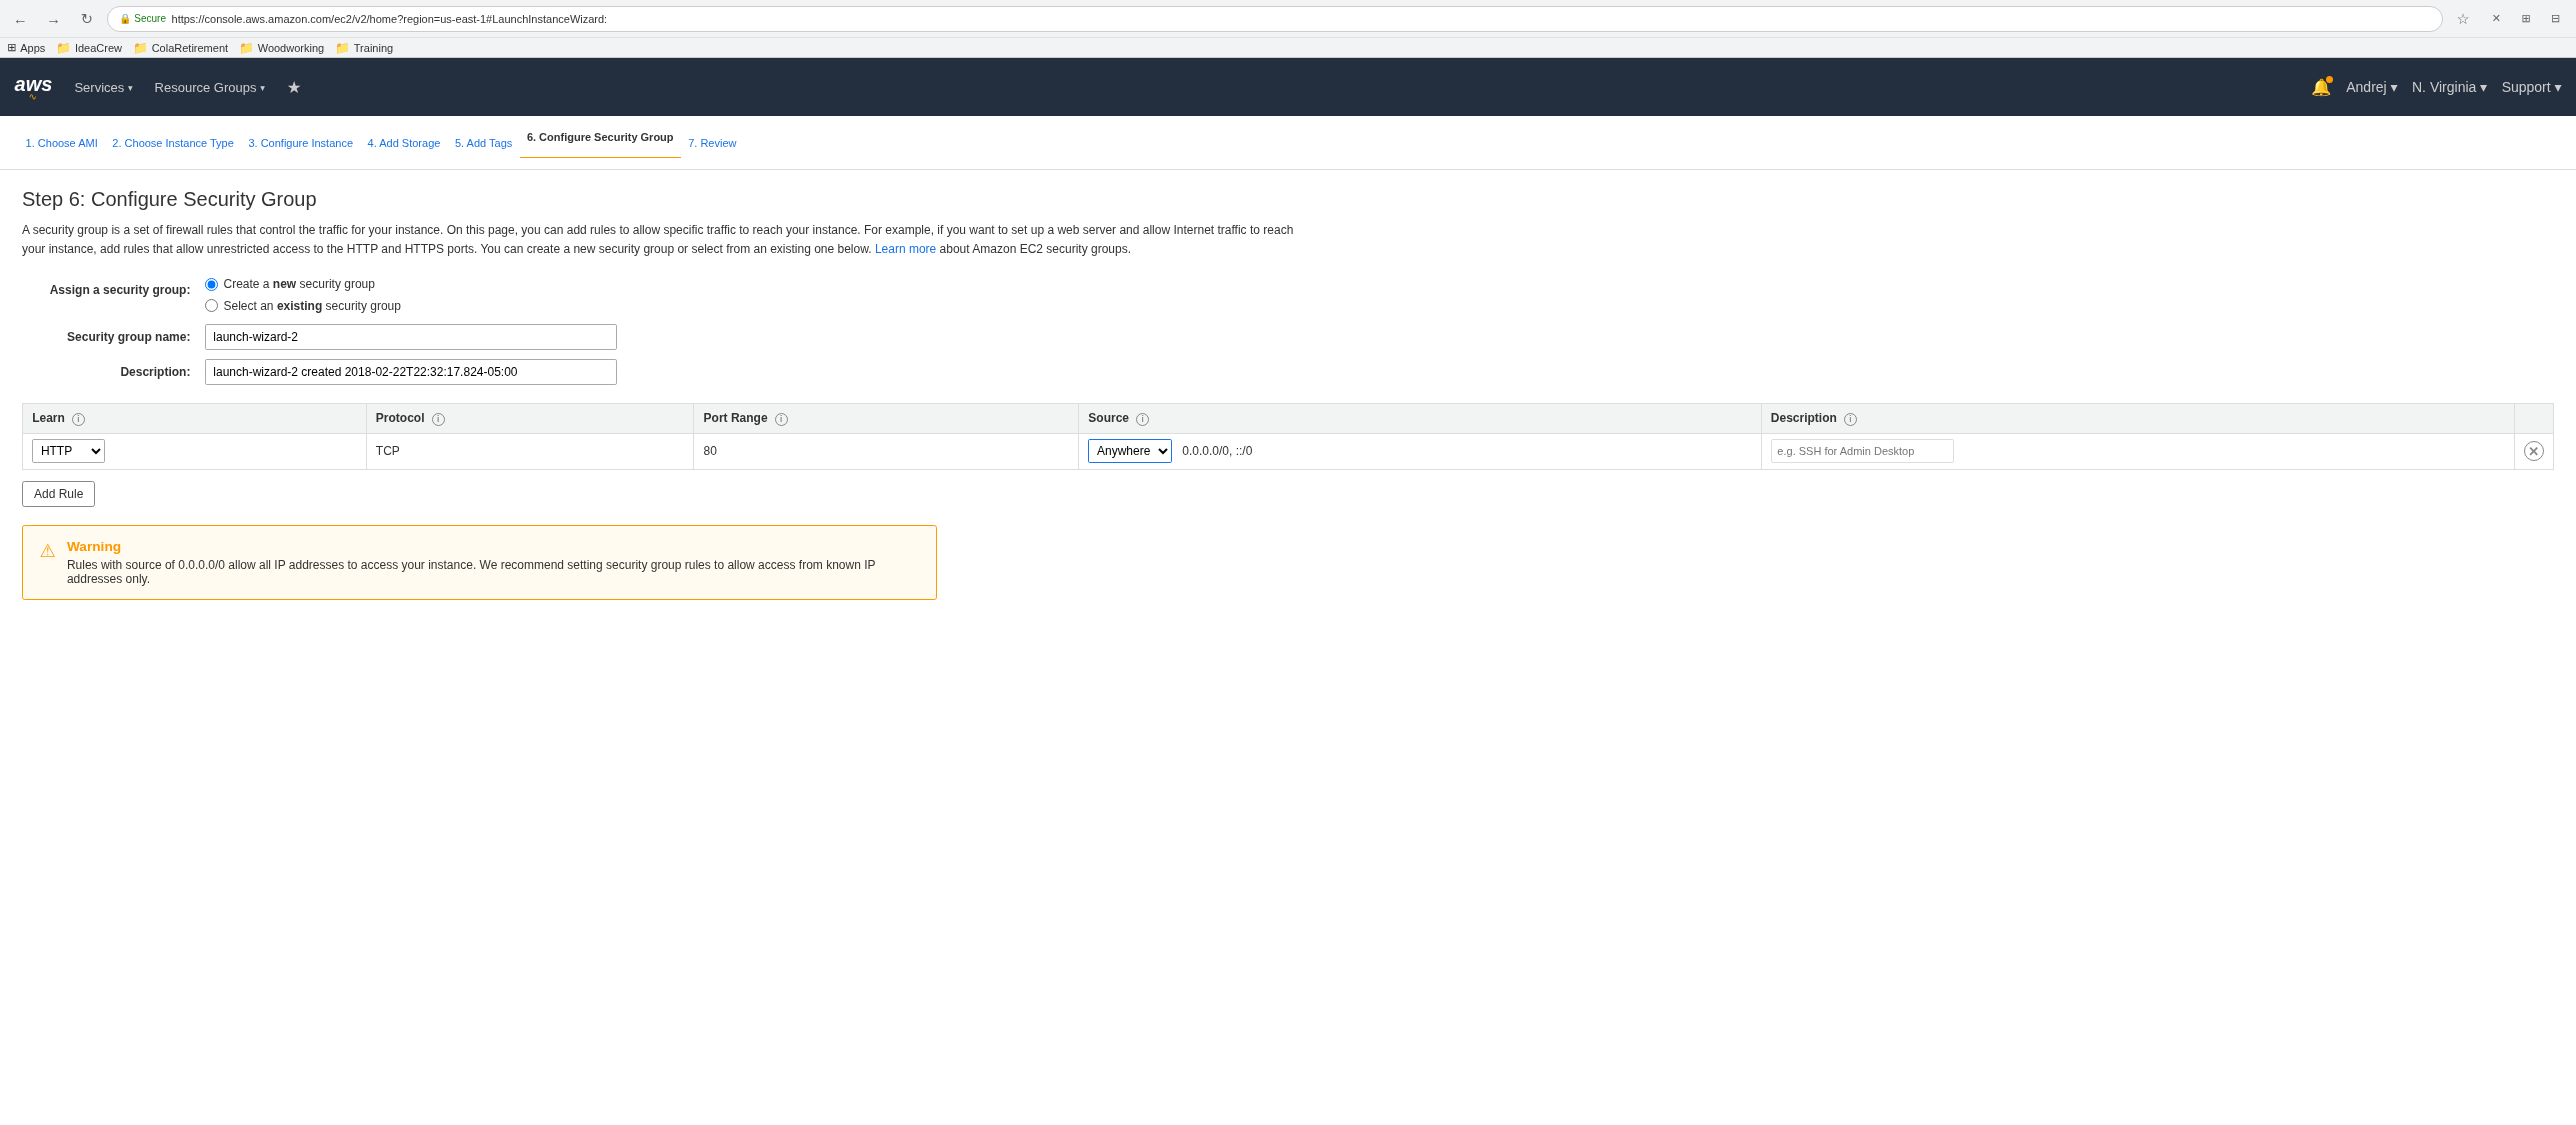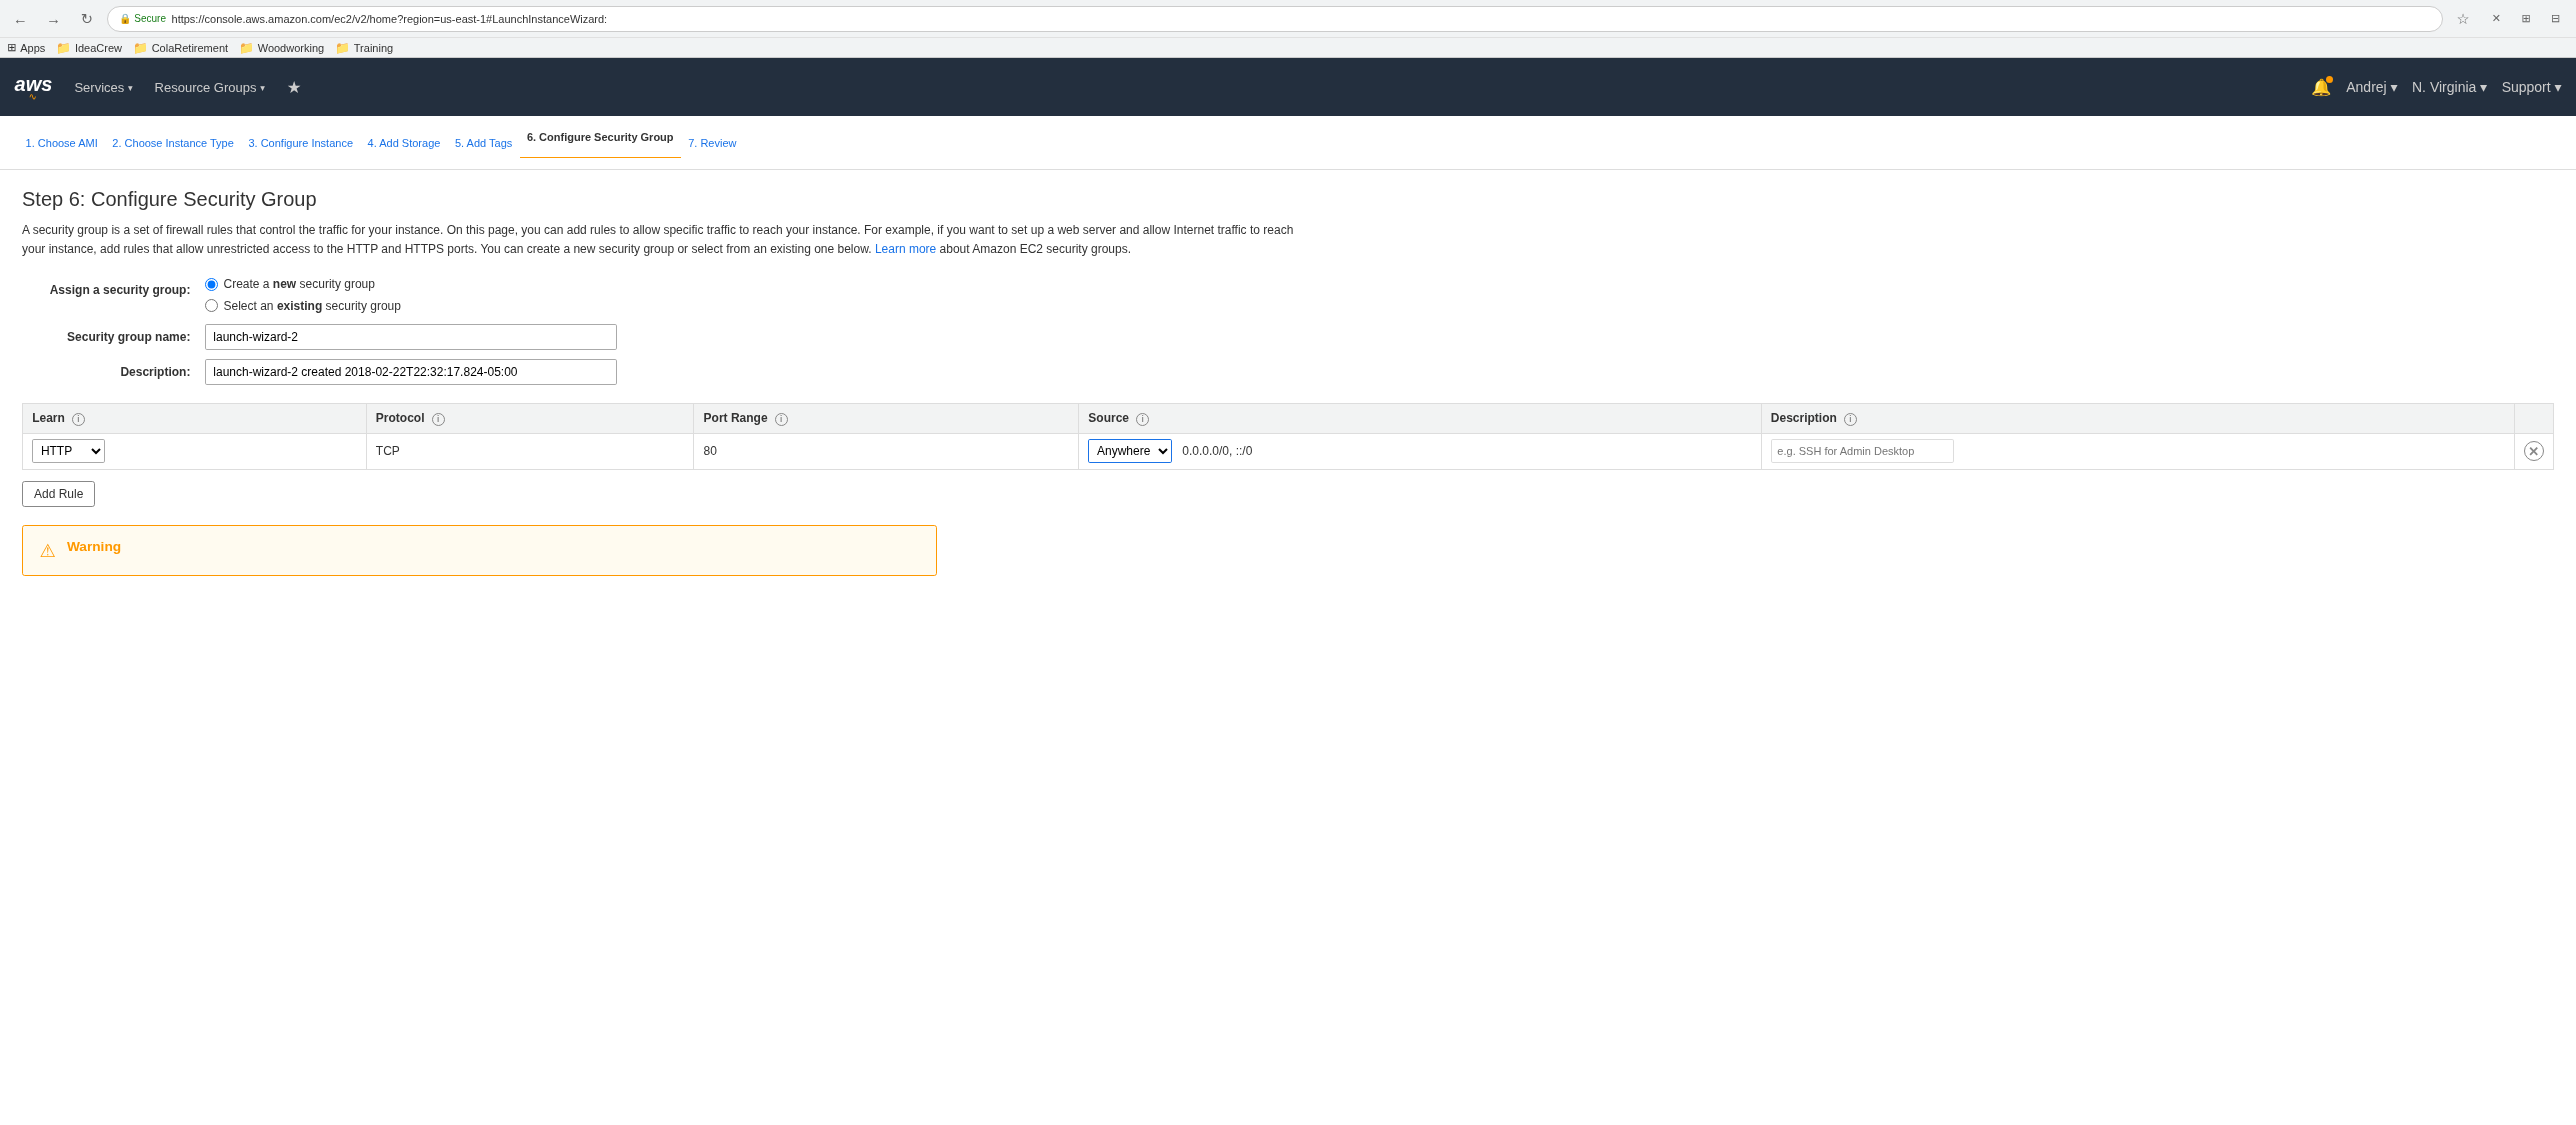--- a/index.html
+++ b/index.html
@@ -259,16 +259,17 @@
     </tbody>
   </table>
 
   <button class="add-rule-btn">Add Rule</button>
 
   
   <div class="warning-box">
     <span class="warning-icon">⚠</span>
     <div>
       <div class="warning-title">Warning</div>
+      <div class="warning-text">Rules with source of 0.0.0.0/0 allow all IP addresses to access your instance. We recommend setting security group rules to allow access from known IP addresses only.</div>
     </div>
   </div>
 </div>
 
 
 </body></html>

